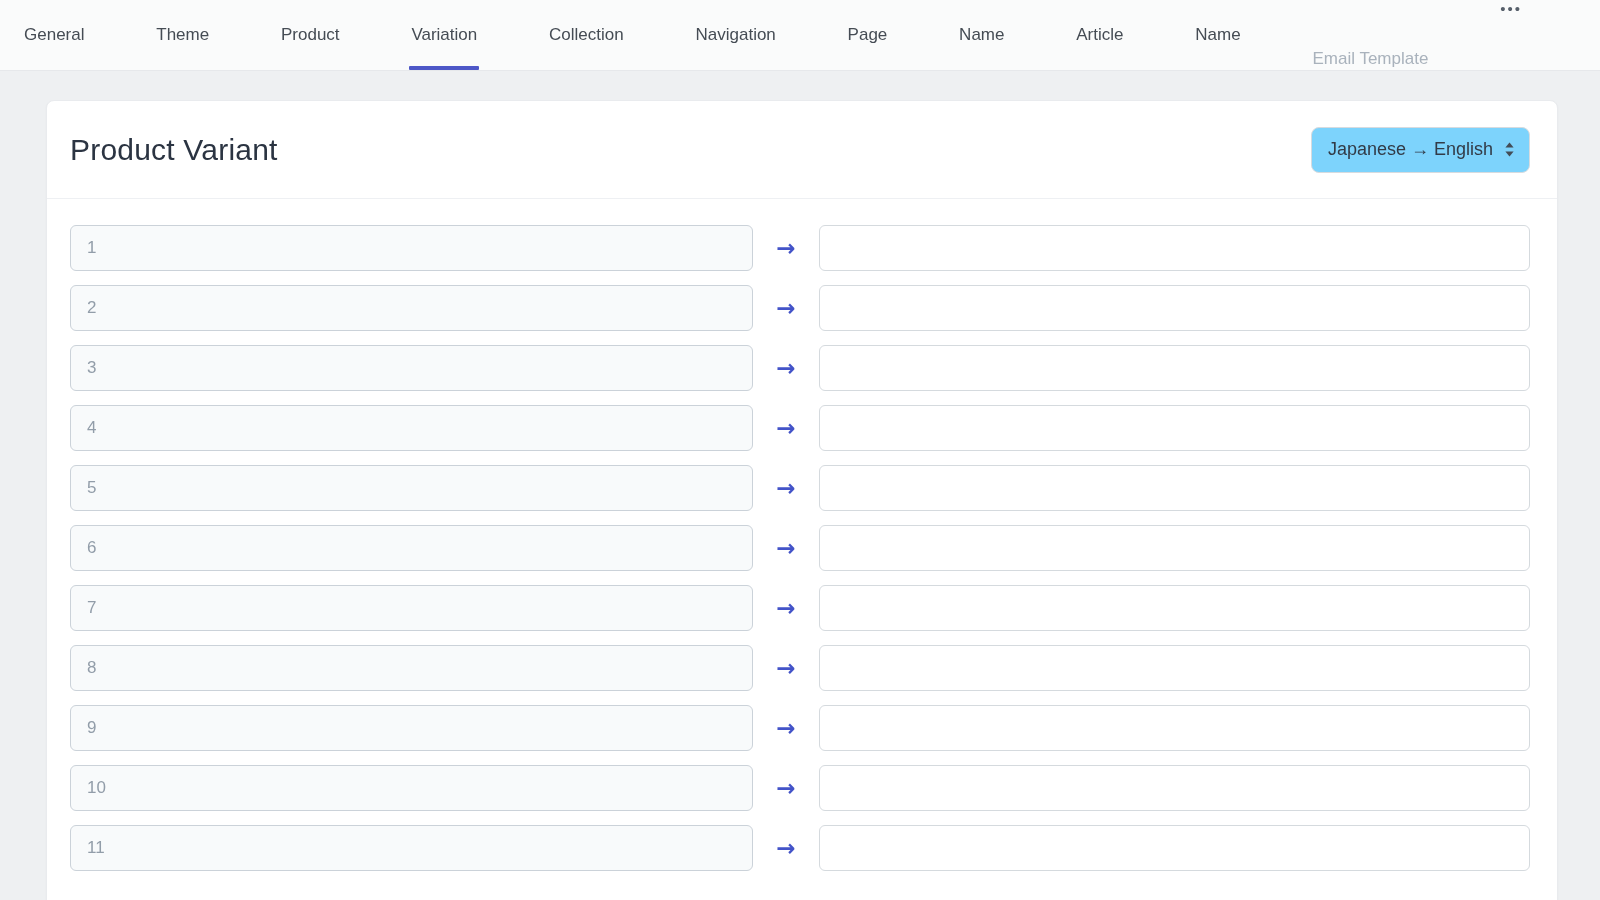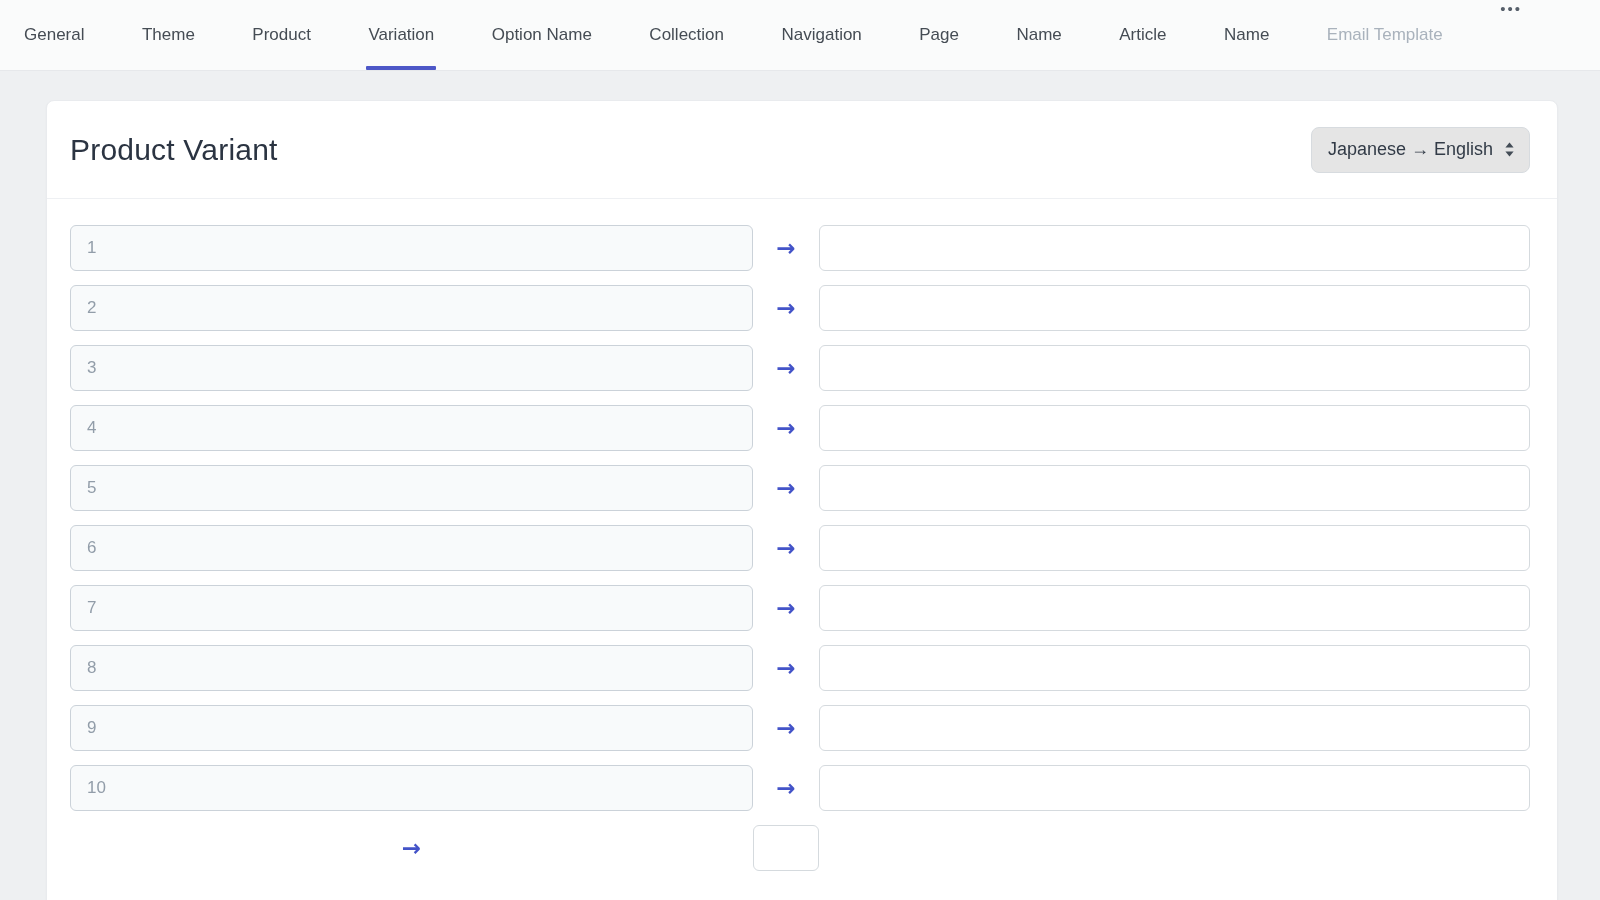--- a/index.html
+++ b/index.html
@@ -33,21 +33,21 @@
     font-family: inherit;
   }
   .tab.active::after {
     content: "";
     position: absolute;
     left: -2px; right: -2px; bottom: 0;
     height: 4px;
     background: #4d57c7;
     border-radius: 1px;
   }
-  .tab.disabled { color: #a9b2bc; }
+  .tab.disabled { color: #a9b2bc; margin-top: 24px; }
   .nav-overflow {
     display: flex;
     align-items: center;
     background: none; border: none;
     cursor: pointer;
     color: #565f6a;
     font-size: 15px;
     letter-spacing: 2px;
     font-family: inherit;
   }
@@ -74,21 +74,21 @@
     font-weight: 400;
     color: #2b3442;
     letter-spacing: 0.2px;
   }
   .lang-select {
     display: flex;
     align-items: center;
     gap: 10px;
     height: 46px;
     padding: 0 13px 0 16px;
-    background: #e5e5e5;
+    background: #7dd3fc;
     border: 1px solid #d7dbdf;
     border-radius: 8px;
     font-size: 18px;
     color: #323b47;
     cursor: pointer;
     font-family: inherit;
   }
   .updown-icon { display: inline-flex; }
 
   
@@ -147,23 +147,20 @@
   </button>
 
   <button class="tab">
     <span>Product</span>
   </button>
 
   <button class="tab active">
     <span>Variation</span>
   </button>
 
-  <button class="tab">
-    <span>Option Name</span>
-  </button>
 
   <button class="tab">
     <span>Collection</span>
   </button>
 
   <button class="tab">
     <span>Navigation</span>
   </button>
 
   <button class="tab">
@@ -260,18 +257,19 @@
     <input class="tgt-input" type="text" style="">
   </div>
 
   <div class="row">
     <input class="src-input" type="text" readonly="" value="10" style="">
     <span class="arrow">→</span>
     <input class="tgt-input" type="text" style="">
   </div>
 
   <div class="row">
+    <input class="src-input" type="text" readonly="" value="11" style="">
     <span class="arrow">→</span>
     <input class="tgt-input" type="text" style="">
   </div>
 </div>
   </section>
 </main>
 
 </body></html>

